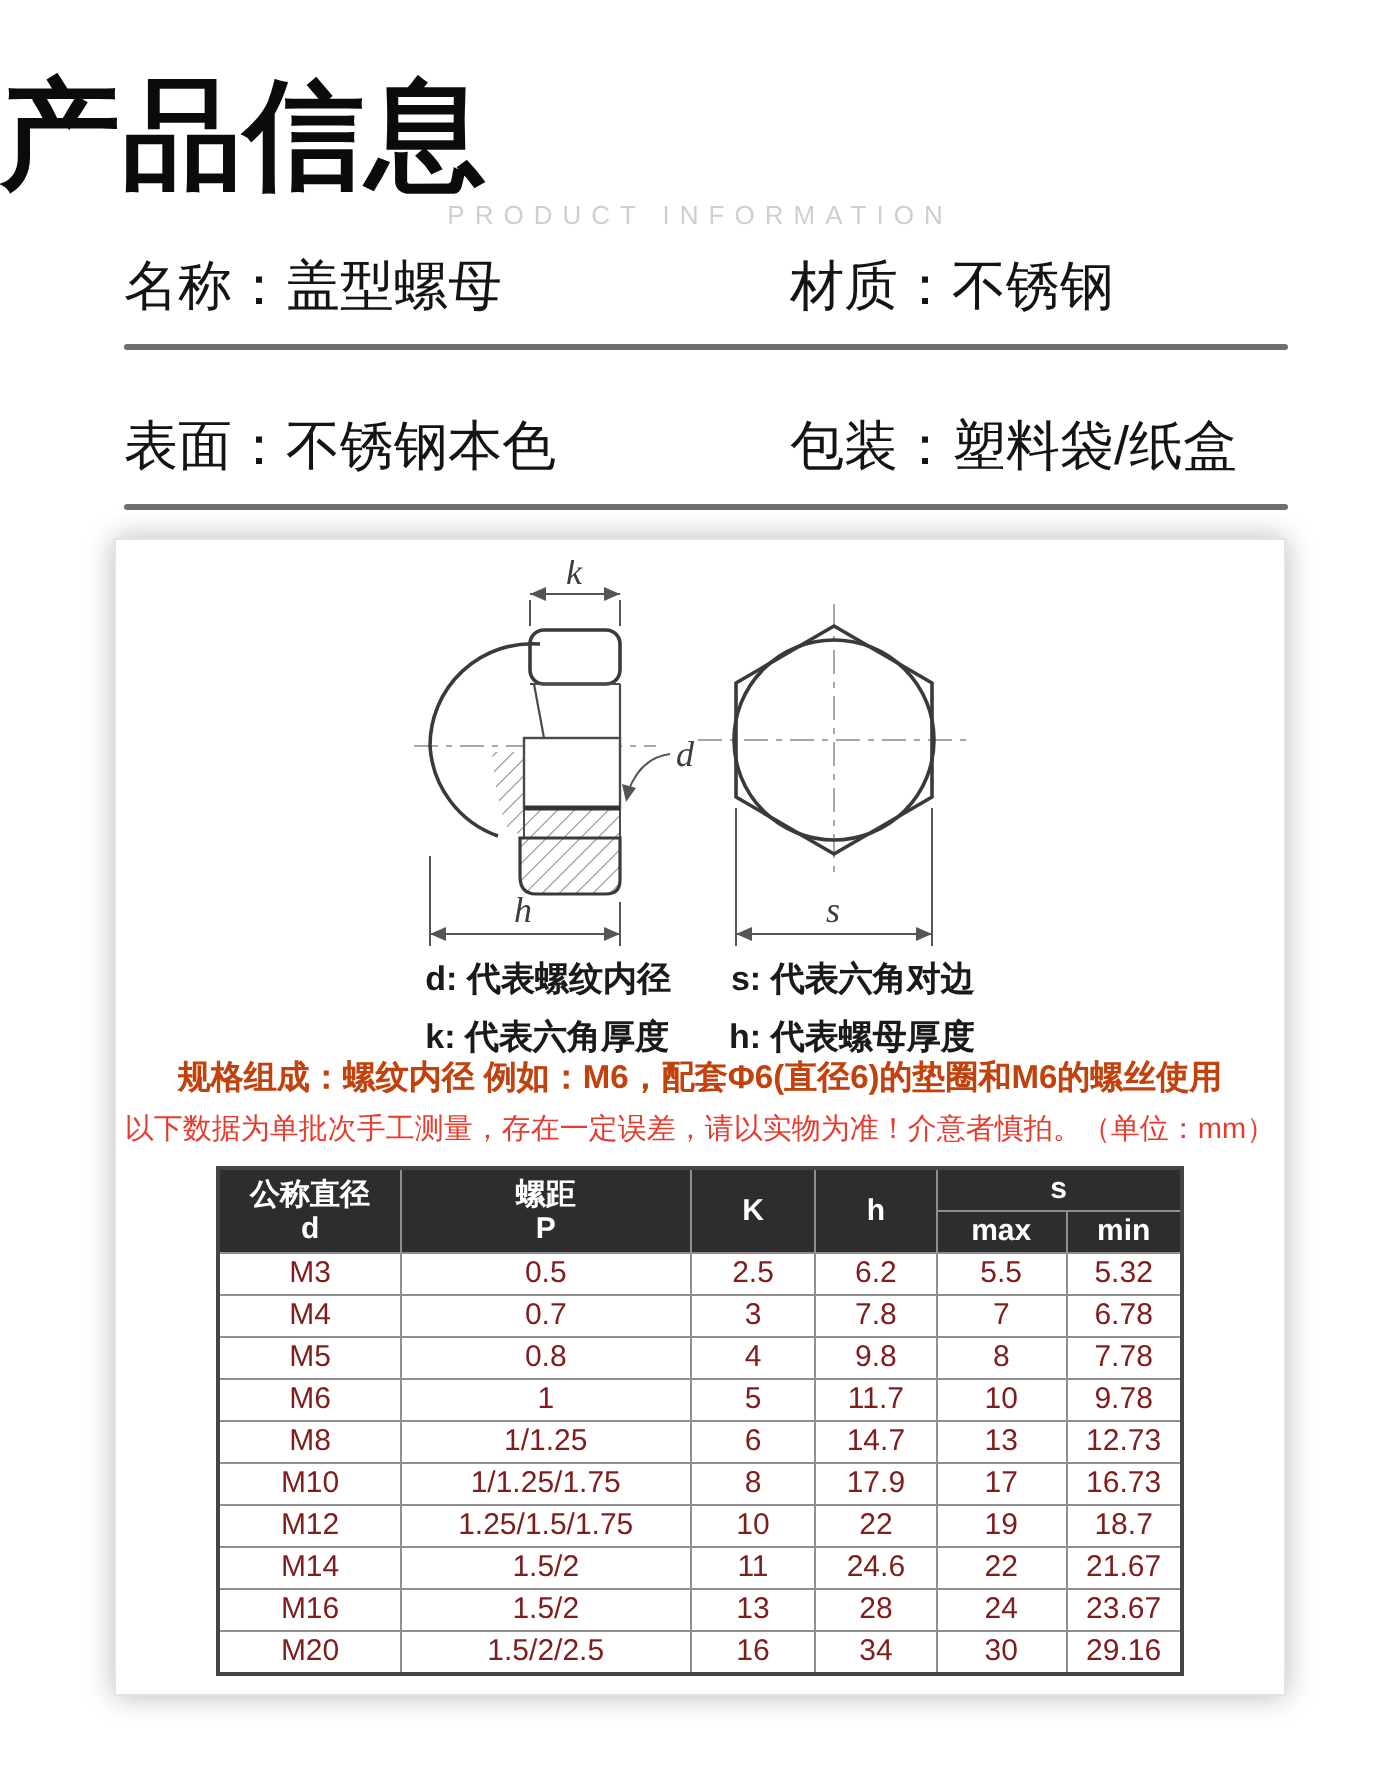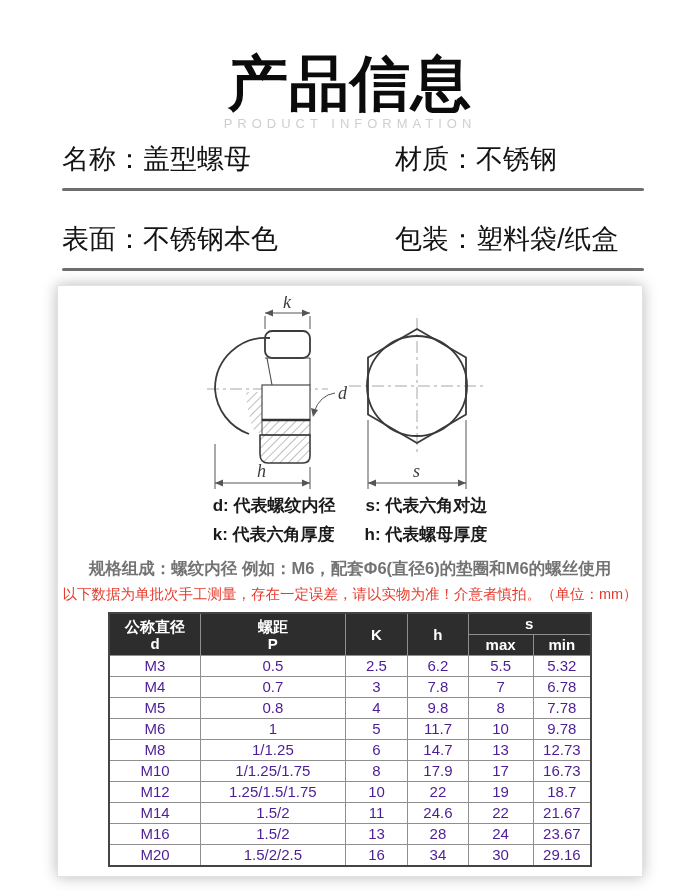--- a/index.html
+++ b/index.html
@@ -3,21 +3,21 @@
 <meta charset="utf-8">
 <style>
   html,body{margin:0;padding:0;background:#fff;}
   .page{
     position:relative;width:700px;height:891px;margin:0 auto;
     background:#ffffff;overflow:hidden;
     font-family:"Liberation Sans", sans-serif;color:#111;
   }
   
   .title{
-    text-align:center;padding-top:48px;font-size:60px;line-height:1.2;
+    text-align:left;padding-top:32px;font-size:60px;line-height:1.2;
     font-weight:900;letter-spacing:1px;color:#0b0b0b;
   }
   .subtitle{
     text-align:center;margin-top:-4px;font-size:13px;font-weight:400;
     letter-spacing:5px;color:#cfcfcf;
   }
   
   .spec-row{
     display:grid;grid-template-columns:333px 1fr;
     padding:0 20px 0 62px;font-size:27px;line-height:32px;color:#141414;
@@ -34,39 +34,39 @@
   }
   .diagram-svg{display:block;width:572px;height:196px;margin:10px auto 0;}
   .legend-line{
     display:flex;justify-content:center;gap:30px;
     font-size:17px;font-weight:700;color:#1a1a1a;line-height:20px;
   }
   .legend-line.l1{margin-top:4px;}
   .legend-line.l2{margin-top:9px;}
   .legend-key{font-family:"Liberation Sans", sans-serif;}
   .spec-note{
-    text-align:center;margin-top:13px;font-size:16.5px;font-weight:700;
-    color:#737373;line-height:20px;
+    text-align:center;font-size:16.5px;font-weight:700;
+    color:#c2410c;line-height:20px;
   }
   .warning{
     text-align:center;margin-top:7px;font-size:14.5px;font-weight:400;
     line-height:18px;
   }
   
   table.spec-table{
     width:484px;margin:9px auto 0;border-collapse:collapse;
     border:2px solid #454545;table-layout:fixed;
   }
   .spec-table th,.spec-table td{border:1px solid #8f8f8f;text-align:center;}
   .spec-table thead th{
     color:#fff;font-size:15px;font-weight:600;padding:1px 0;line-height:18px;
   }
   .spec-table thead .two-line div{line-height:17px;}
   .spec-table tbody td{
-    font-size:15px;color:#4c1d95;height:20px;padding:0;line-height:20px;
+    font-size:15px;color:#7f1d1d;height:20px;padding:0;line-height:20px;
     background:#fff;font-weight:400;
   }
   
   .outline{fill:none;stroke:#3a3a3a;stroke-width:1.8;}
   .thin{fill:none;stroke:#4a4a4a;stroke-width:1.1;}
   .dim{stroke:#555;stroke-width:1;fill:none;}
   .dimfill{fill:#555;}
   .cline{fill:none;stroke:#a6a6a6;stroke-width:1;stroke-dasharray:12 4 3 4;}
   .dimtext{font-family:"Liberation Serif", serif;font-style:italic;font-size:18px;fill:#3d3d3d;}
 </style>

